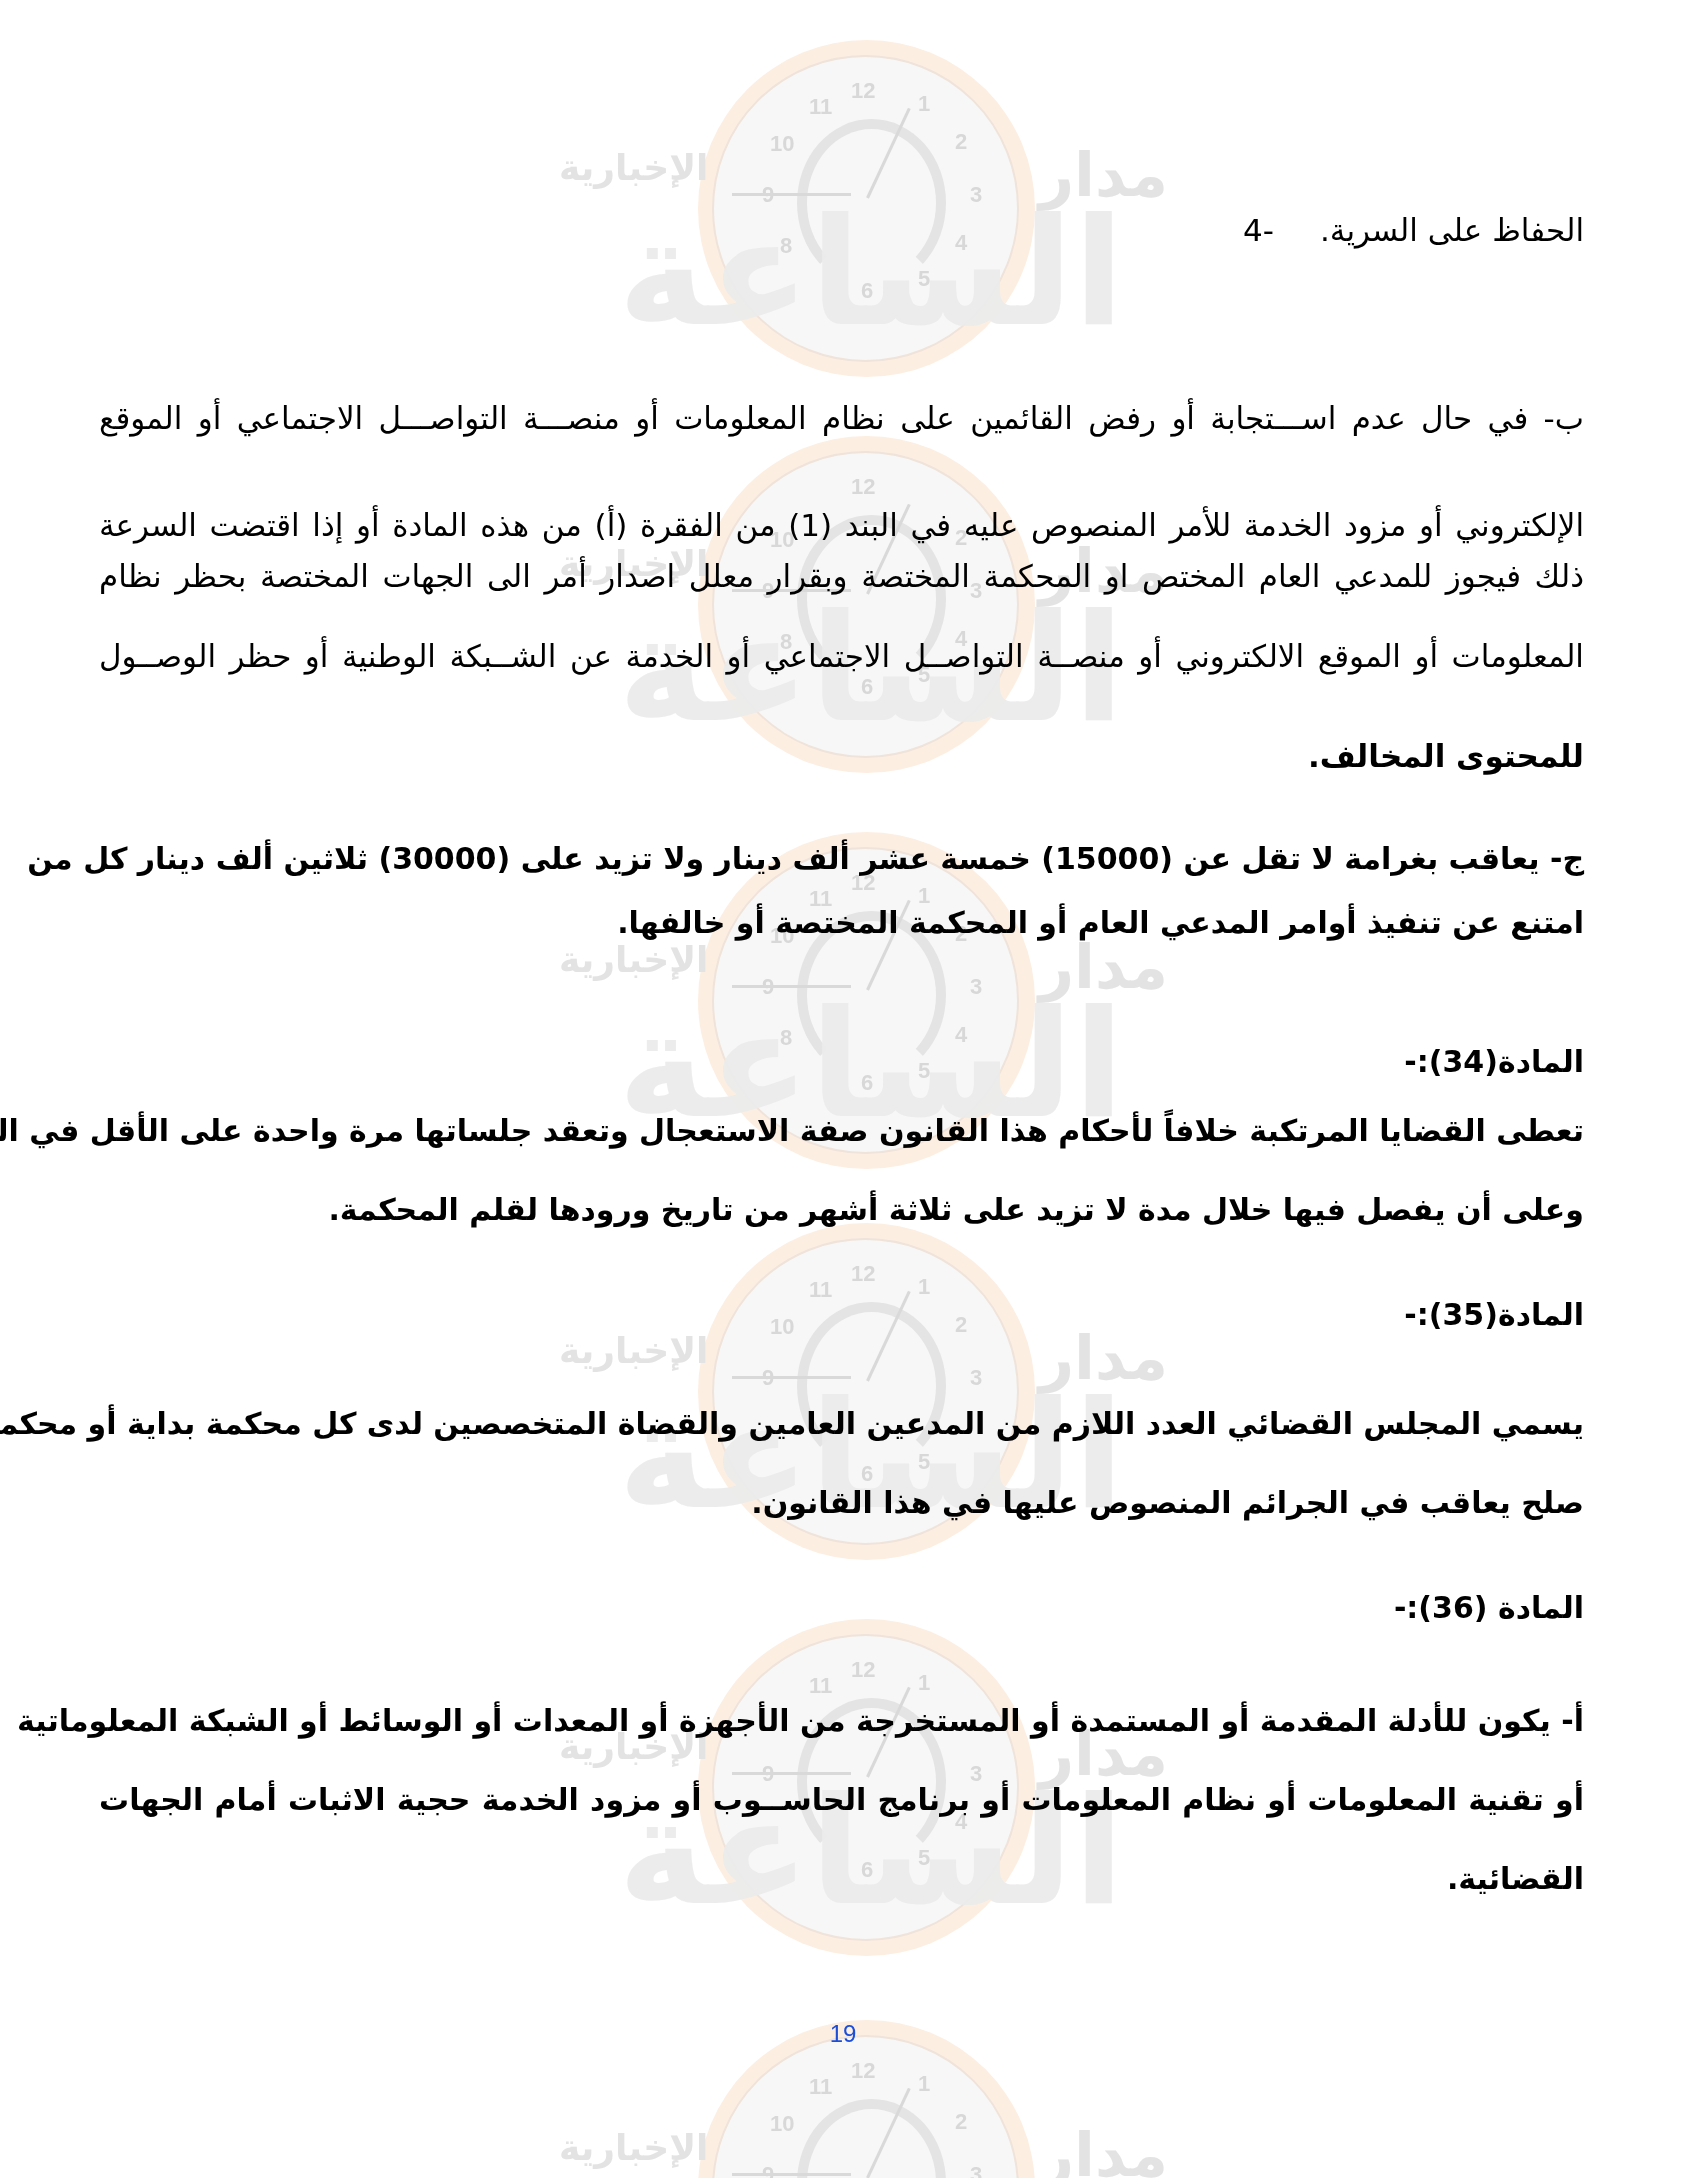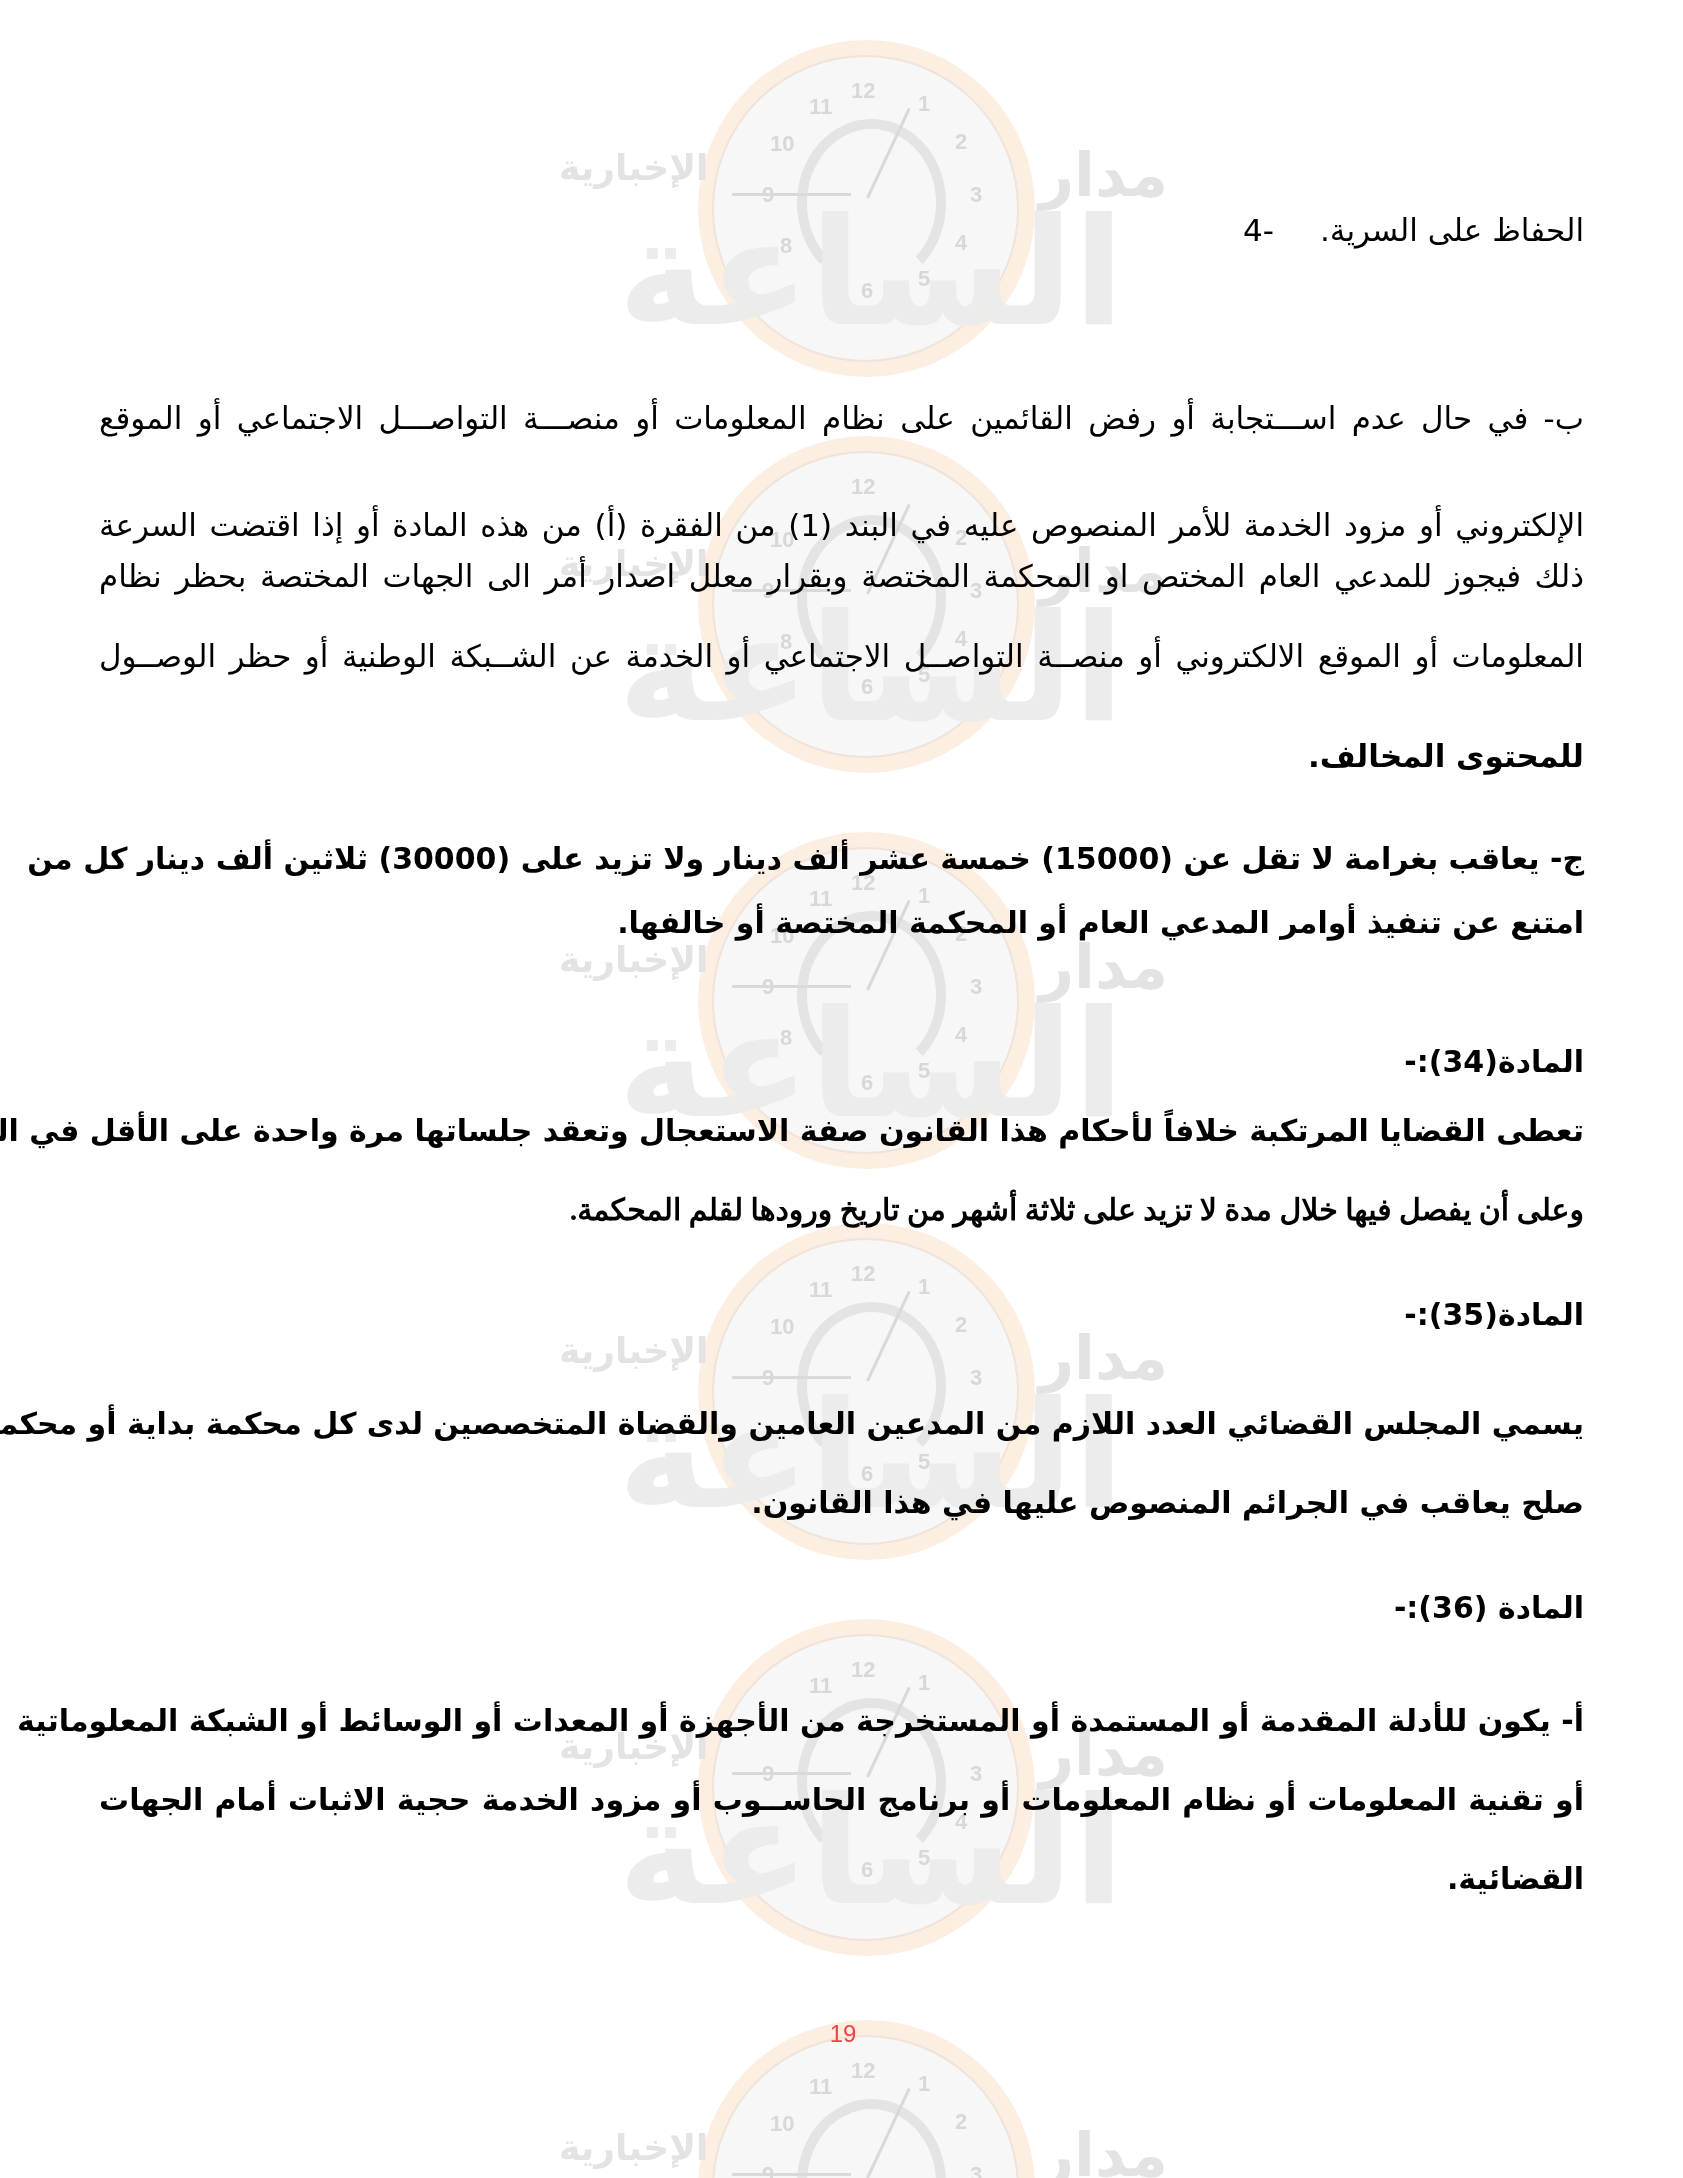--- a/index.html
+++ b/index.html
@@ -150,21 +150,21 @@
       gap: 46px;
     }
     .page-number {
       position: absolute;
       left: 818px;
       top: 2020px;
       width: 50px;
       text-align: center;
       font-family: "Liberation Sans", sans-serif;
       font-size: 24px;
-      color: #ef4444;
+      color: #1d4ed8;
       z-index: 2;
     }
   </style>
 </head>
 <body>
 
 <div class="wm" style="top:40px;">
   <div class="clock-ring"></div>
   <div class="clock-face"></div>
   <span class="num" style="left:297px;top:38px;">12</span>
@@ -300,21 +300,21 @@
   </div>
 
   <div>
     <div class="line bold" style="top:824px;margin-top:15px;">ج- يعاقب بغرامة لا تقل عن (15000) خمسة عشر ألف دينار ولا تزيد على (30000) ثلاثين ألف دينار كل من</div>
     <div class="line bold last" style="top:903px;">امتنع عن تنفيذ أوامر المدعي العام أو المحكمة المختصة أو خالفها.</div>
   </div>
 
   <div>
     <div class="heading" style="top:1042px;">المادة(34):-</div>
     <div class="line bold" style="top:1111px;">تعطى القضايا المرتكبة خلافاً لأحكام هذا القانون صفة الاستعجال وتعقد جلساتها مرة واحدة على الأقل في الأسبوع</div>
-    <div class="line bold last" style="top:1190px;font-family:Liberation Serif, serif;">وعلى أن يفصل فيها خلال مدة لا تزيد على ثلاثة أشهر من تاريخ ورودها لقلم المحكمة.</div>
+    <div class="line bold last" style="top:1190px;">وعلى أن يفصل فيها خلال مدة لا تزيد على ثلاثة أشهر من تاريخ ورودها لقلم المحكمة.</div>
   </div>
 
   <div>
     <div class="heading" style="top:1295px;">المادة(35):-</div>
     <div class="line bold" style="top:1404px;">يسمي المجلس القضائي العدد اللازم من المدعين العامين والقضاة المتخصصين لدى كل محكمة بداية أو محكمة</div>
     <div class="line bold last" style="top:1483px;">صلح يعاقب في الجرائم المنصوص عليها في هذا القانون.</div>
   </div>
 
   <div>
     <div class="heading" style="top:1588px;">المادة (36):-</div>

